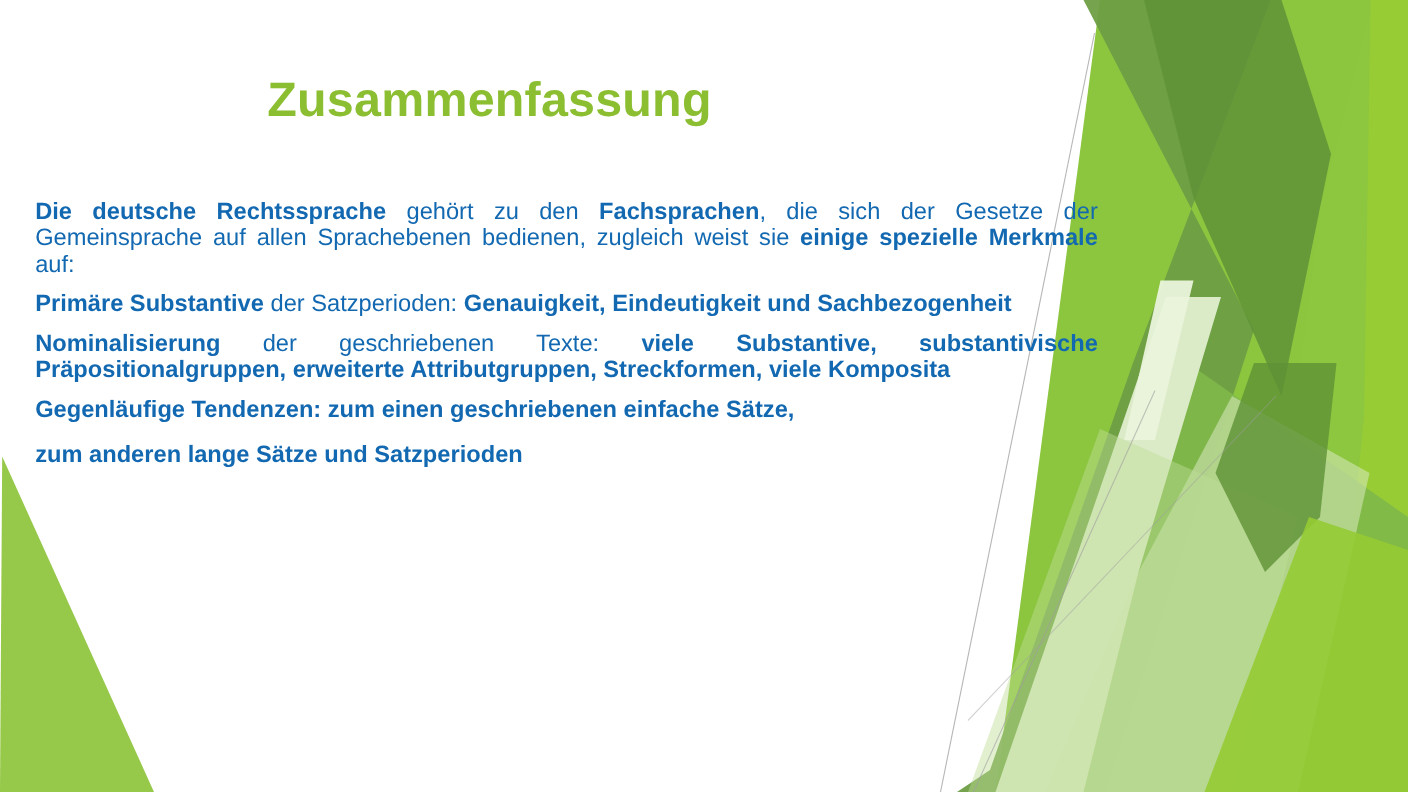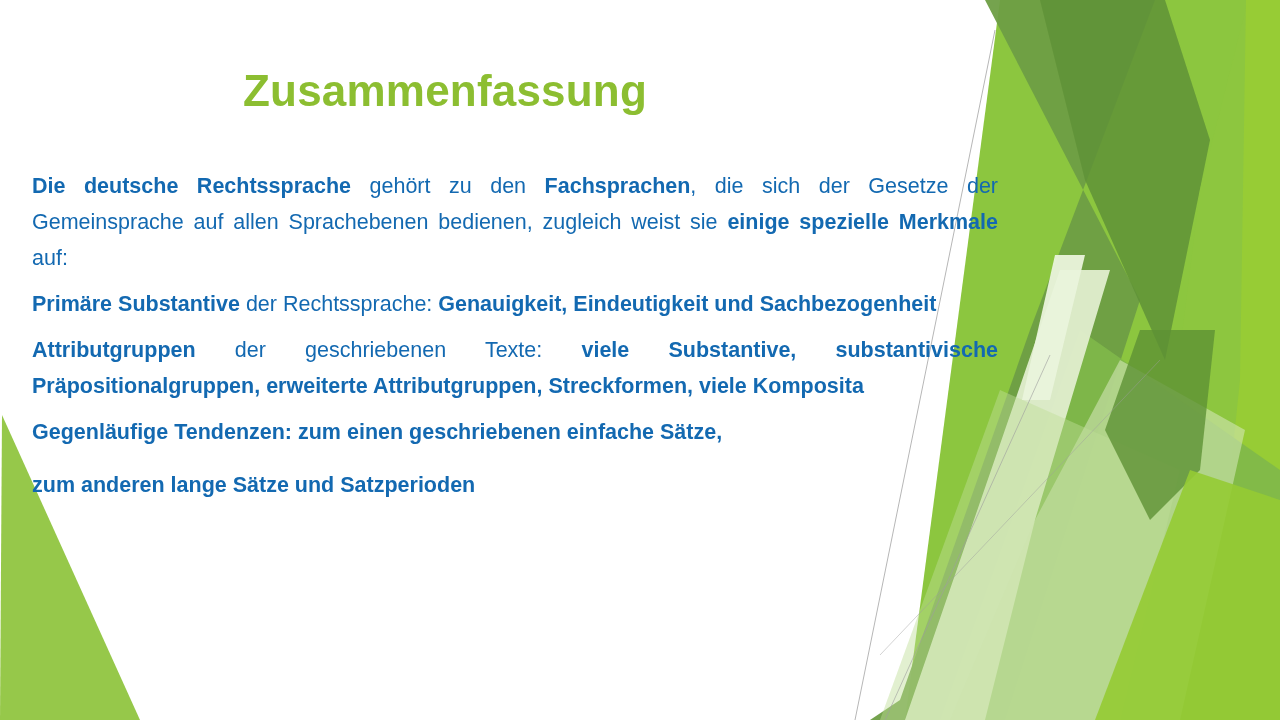--- a/index.html
+++ b/index.html
@@ -42,24 +42,24 @@
   }
   #body-block {
     position: absolute;
     left: 32px;
     top: 168px;
     width: 966px;
   }
   .para {
     color: #1369B1;
     font-size: 21.5px;
-    line-height: 36px;
+    line-height: 24px;
     text-align: justify;
     text-justify: inter-word;
-    margin: 0 0 10px 0;
+    margin: 12px 0 10px 0;
   }
   .para:last-child { margin-bottom: 0; }
   .para.nojust { text-align: left; }
   .b { font-weight: bold; }
   .r { font-weight: normal; }
   .gap-line { margin-bottom: 17px; }
 </style>
 </head>
 <body>
 
@@ -101,20 +101,20 @@
   <svg id="decor-left" viewBox="0 0 1280 720" preserveAspectRatio="none">
     <polygon points="2,415 0,720 140,720" fill="#96C84A"></polygon>
   </svg>
 
   <div id="content">
 
     <div id="slide-title" style="color: rgb(140, 190, 49);">Zusammenfassung</div>
 
     <div id="body-block">
       <p class="para" style="color: rgb(19, 105, 177);"><span class="b">Die deutsche Rechtssprache</span><span class="r"> gehört zu den </span><span class="b">Fachsprachen</span><span class="r">, die sich der Gesetze der Gemeinsprache auf allen Sprachebenen bedienen, zugleich weist sie </span><span class="b">einige spezielle Merkmale</span><span class="r"> auf:</span></p>
-      <p class="para" style="color: rgb(19, 105, 177);"><span class="b">Primäre Substantive</span><span class="r"> der Rechtssprache:  </span><span class="b">Genauigkeit, Eindeutigkeit und Sachbezogenheit</span></p>
-      <p class="para" style="color: rgb(19, 105, 177);"><span class="b">Attributgruppen</span><span class="r"> der geschriebenen Texte: </span><span class="b">viele Substantive, substantivische Präpositionalgruppen, erweiterte Attributgruppen, Streckformen, viele Komposita</span></p>
+      <p class="para" style="color: rgb(19, 105, 177);"><span class="b">Primäre Substantive</span><span class="r"> der Satzperioden:  </span><span class="b">Genauigkeit, Eindeutigkeit und Sachbezogenheit</span></p>
+      <p class="para" style="color: rgb(19, 105, 177);"><span class="b">Nominalisierung</span><span class="r"> der geschriebenen Texte: </span><span class="b">viele Substantive, substantivische Präpositionalgruppen, erweiterte Attributgruppen, Streckformen, viele Komposita</span></p>
       <p class="para nojust gap-line" style="color: rgb(19, 105, 177);"><span class="b">Gegenläufige Tendenzen: zum einen geschriebenen einfache Sätze,</span></p>
       <p class="para nojust gap-line" style="color: rgb(19, 105, 177);"><span class="b">zum anderen lange Sätze und Satzperioden</span></p>
     </div>
 
   </div>
 </div>
 
 </body></html>

